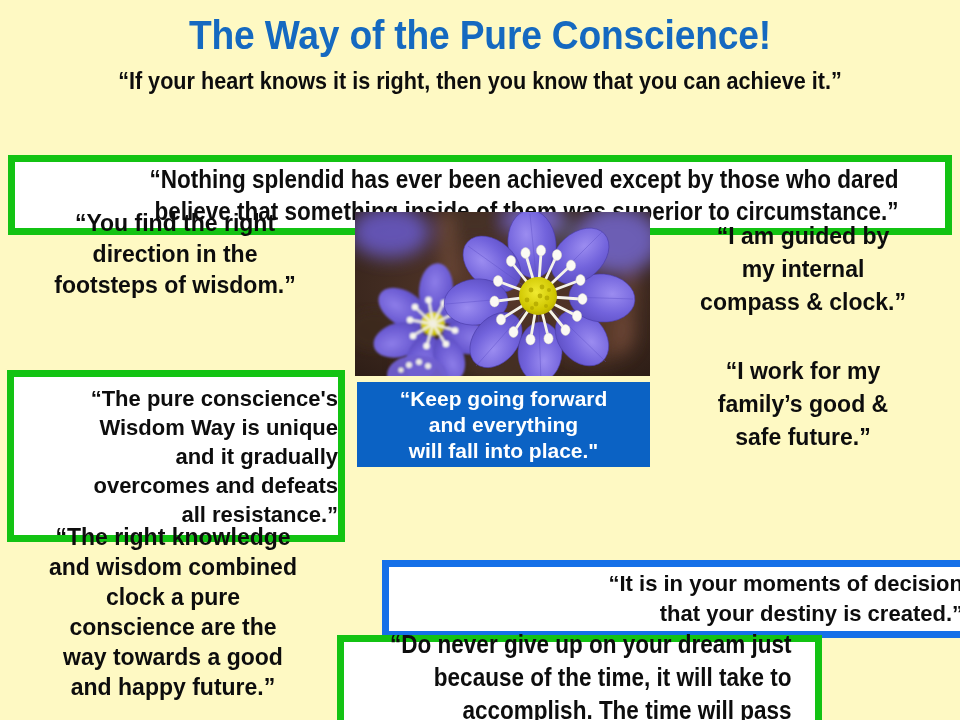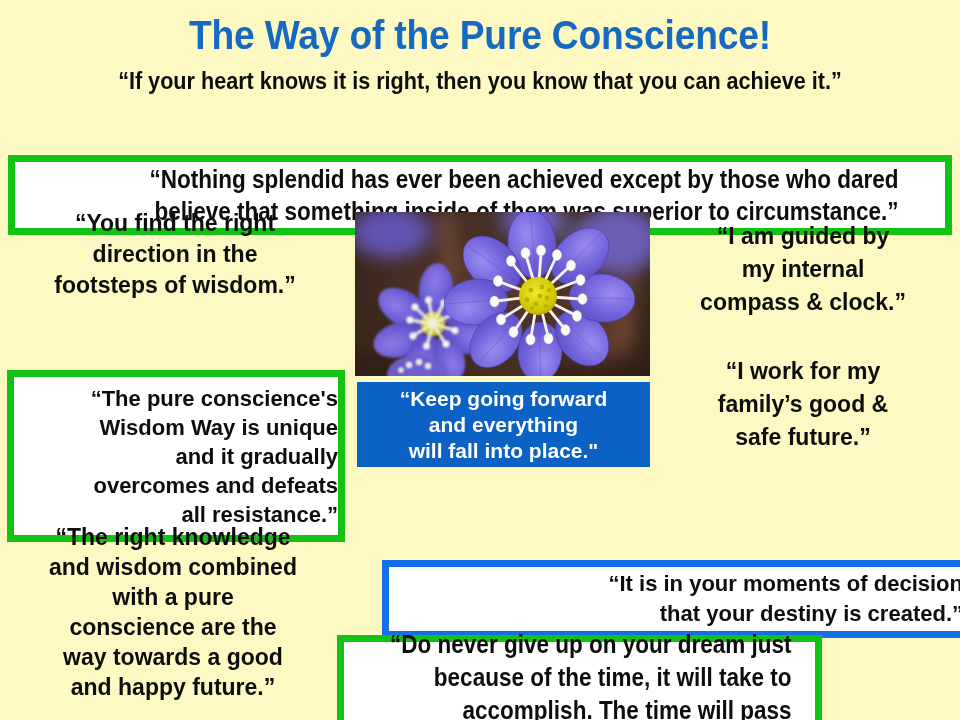--- a/index.html
+++ b/index.html
@@ -237,21 +237,21 @@
   <div class="qbox green" id="box-wisdomway">
     <div class="inner">“The pure conscience's
 Wisdom Way is unique
 and it gradually
 overcomes and defeats
 all resistance.”</div>
   </div>
 
   <div id="quote-knowledge">“The right knowledge
 and wisdom combined
-with a pure
+clock a pure
 conscience are the
 way towards a good
 and happy future.”</div>
 
   <div id="photo">
     <svg width="295" height="164" viewBox="0 0 295 164" xmlns="http://www.w3.org/2000/svg" aria-hidden="true">
       <defs>
         <radialGradient id="bgGrad" cx="50%" cy="45%" r="80%">
           <stop offset="0%" stop-color="#5b3a2c"></stop>
           <stop offset="55%" stop-color="#3f2a20"></stop>

